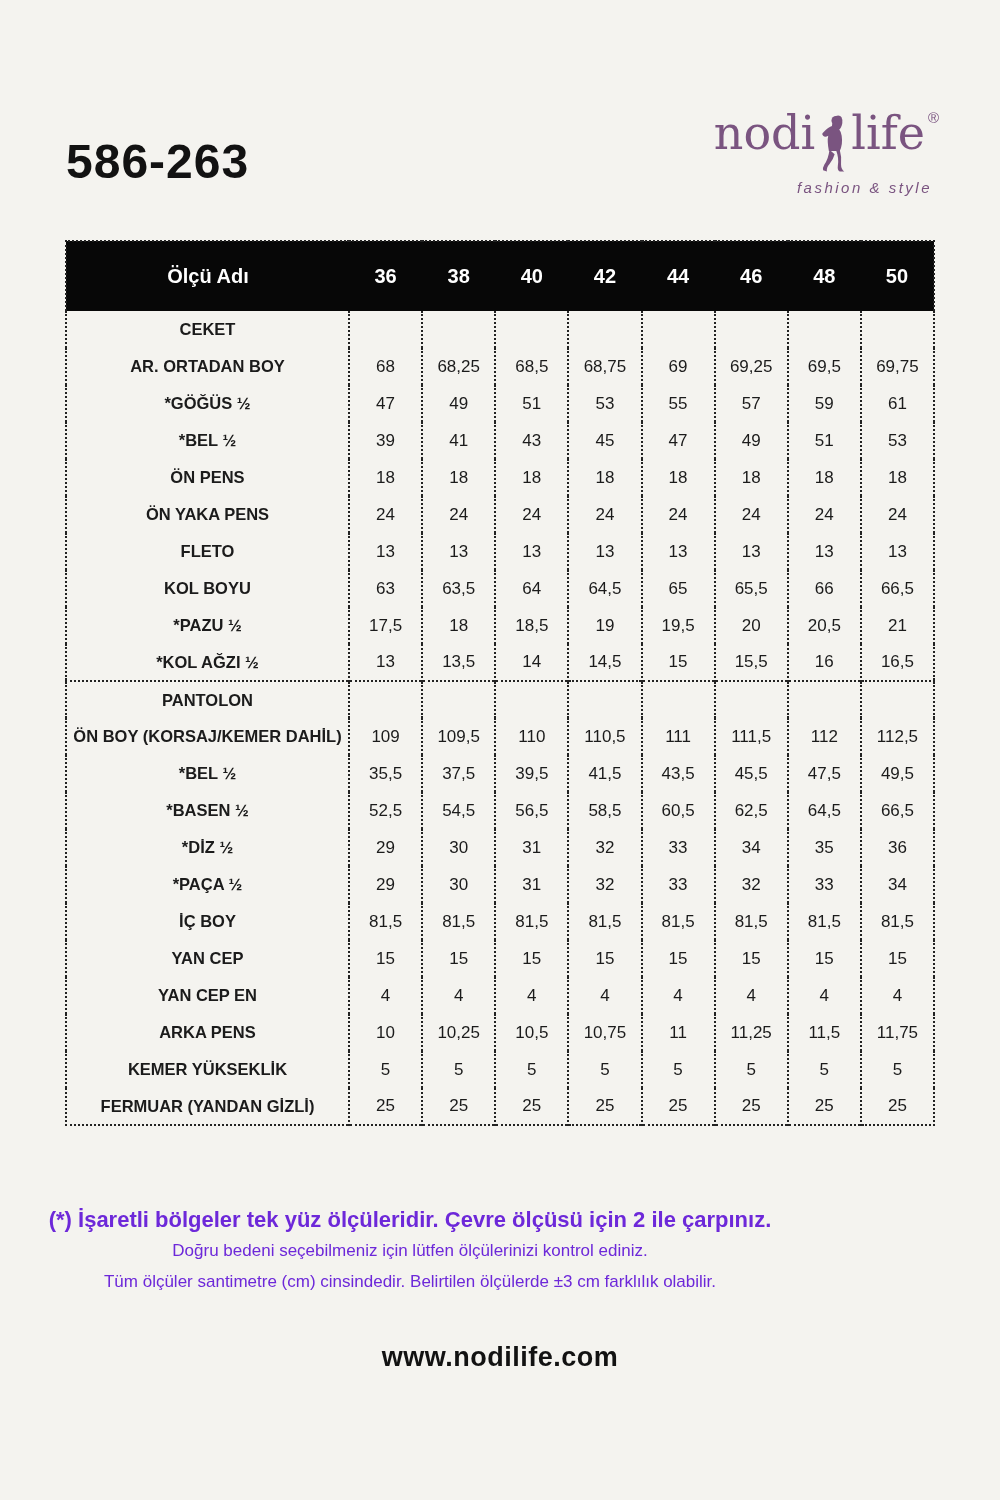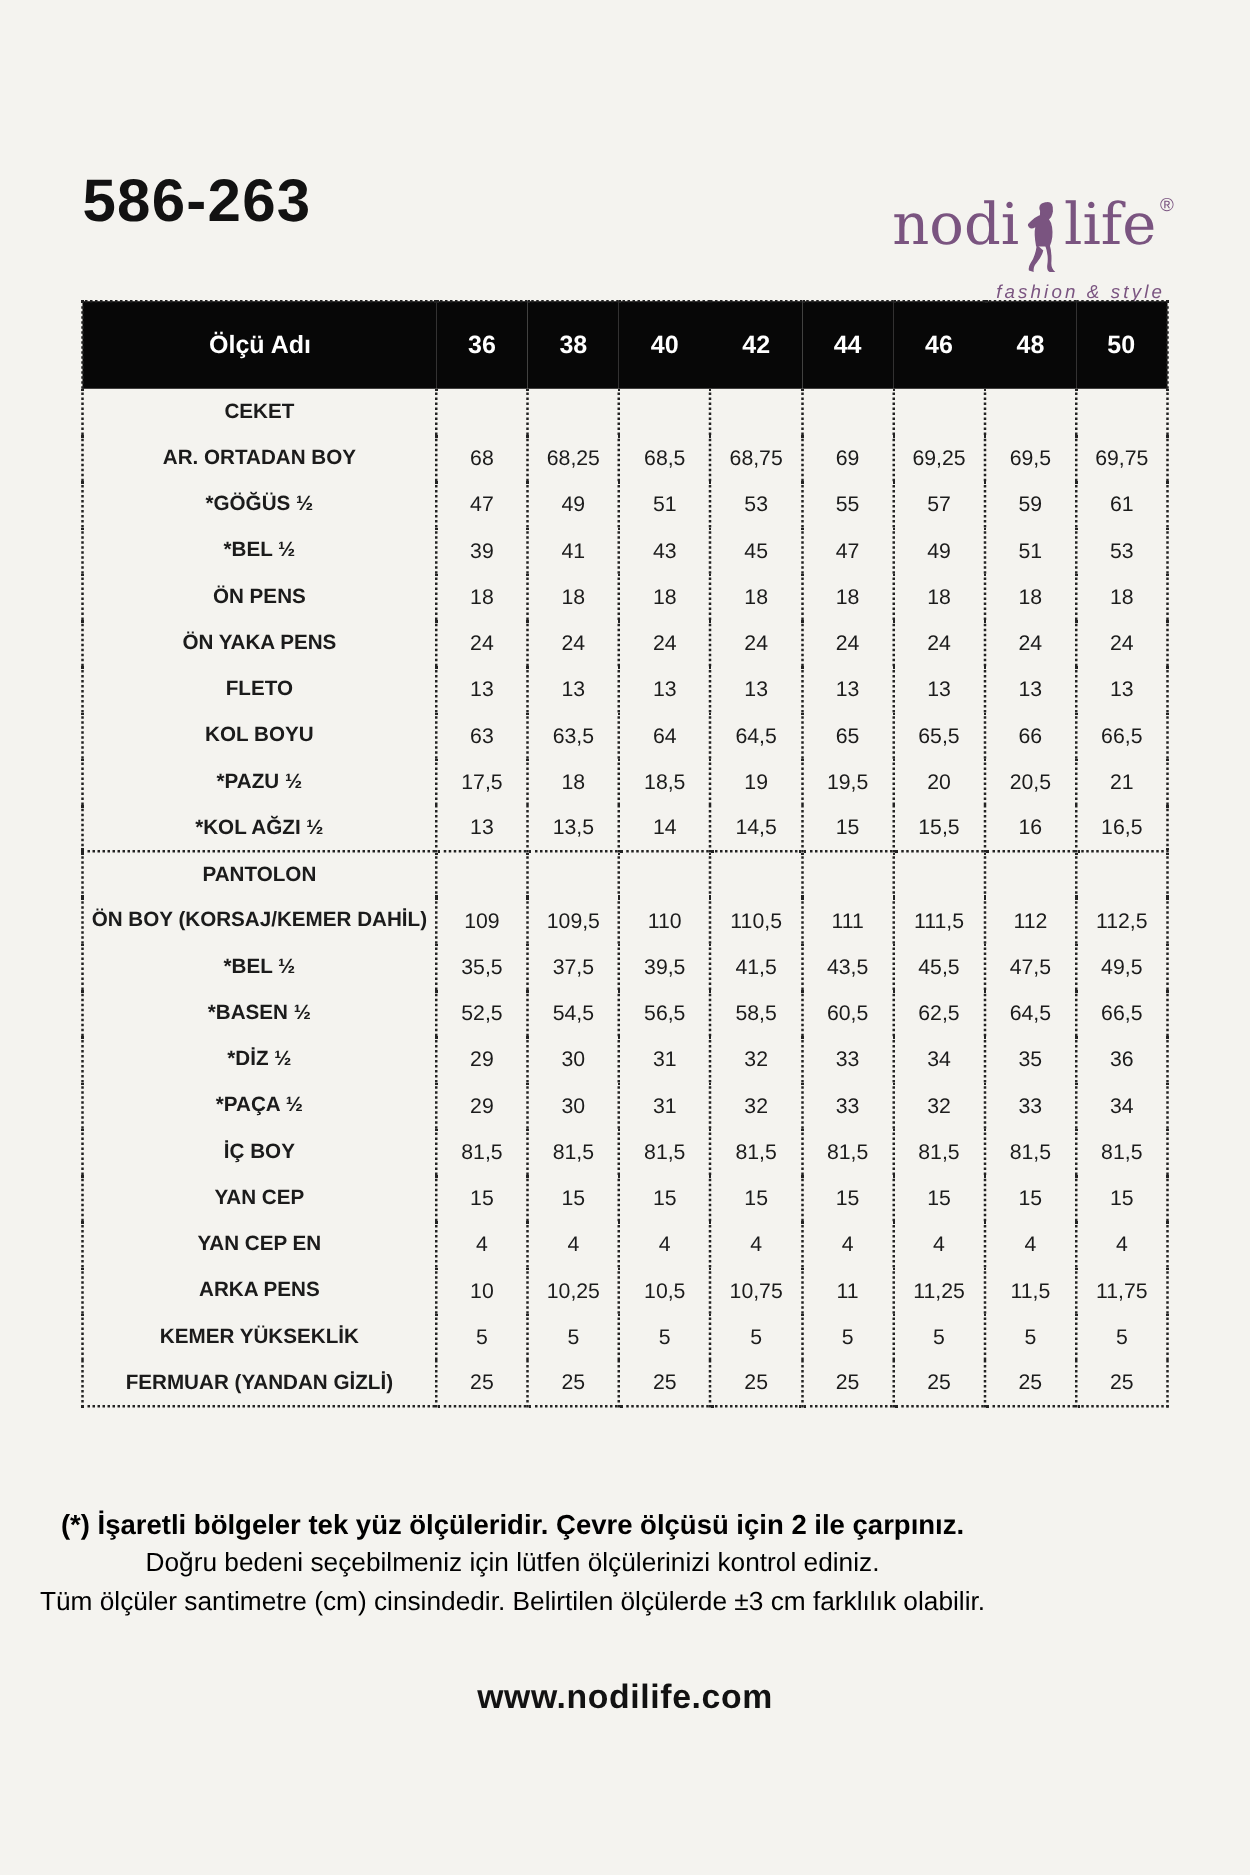--- a/index.html
+++ b/index.html
@@ -13,21 +13,20 @@
   }
 
   
   .product-code {
     position:absolute; left:66px; top:134px;
     font-size:48px; font-weight:bold; letter-spacing:1px; color:#121212;
   }
   .logo {
     position:absolute; right:64px; top:110px;
     text-align:right;
-    margin-top:46px;
   }
   .logo-main {
     display:flex; align-items:baseline; justify-content:flex-end;
     font-family:"DejaVu Serif", serif;
     color:#7a5480; font-size:46px; line-height:1;
   }
   .logo-main .woman-figure {
     width:32px; height:72px; margin:0 1px -6px 3px; align-self:flex-end;
   }
   .logo-main svg { display:block; width:100%; height:100%; }
@@ -61,24 +60,24 @@
     overflow:hidden; white-space:nowrap;
   }
   .size-table td.label-cell { font-weight:bold; font-size:16.5px; }
   .size-table td.value-cell { border-left:2px dotted #222; }
   .size-table tr.section-divider td { border-top:2px dotted #222; }
   .size-table td.section-title { font-weight:bold; }
 
   
   .notes {
     position:absolute; left:0; top:1204px; width:820px;
-    text-align:center; line-height:31px; color:#000000;
+    text-align:center; line-height:31px; color:#6d28d9;
   }
   .notes .note-bold { font-size:22px; font-weight:bold; }
-  .notes .note-regular { font-size:21px; }
+  .notes .note-regular { font-size:17px; }
 
   .website {
     position:absolute; left:0; top:1342px; width:1000px;
     text-align:center; font-size:27px; font-weight:bold; letter-spacing:0.5px;
     color:#121212;
   }
 </style>
 </head>
 <body>
 

